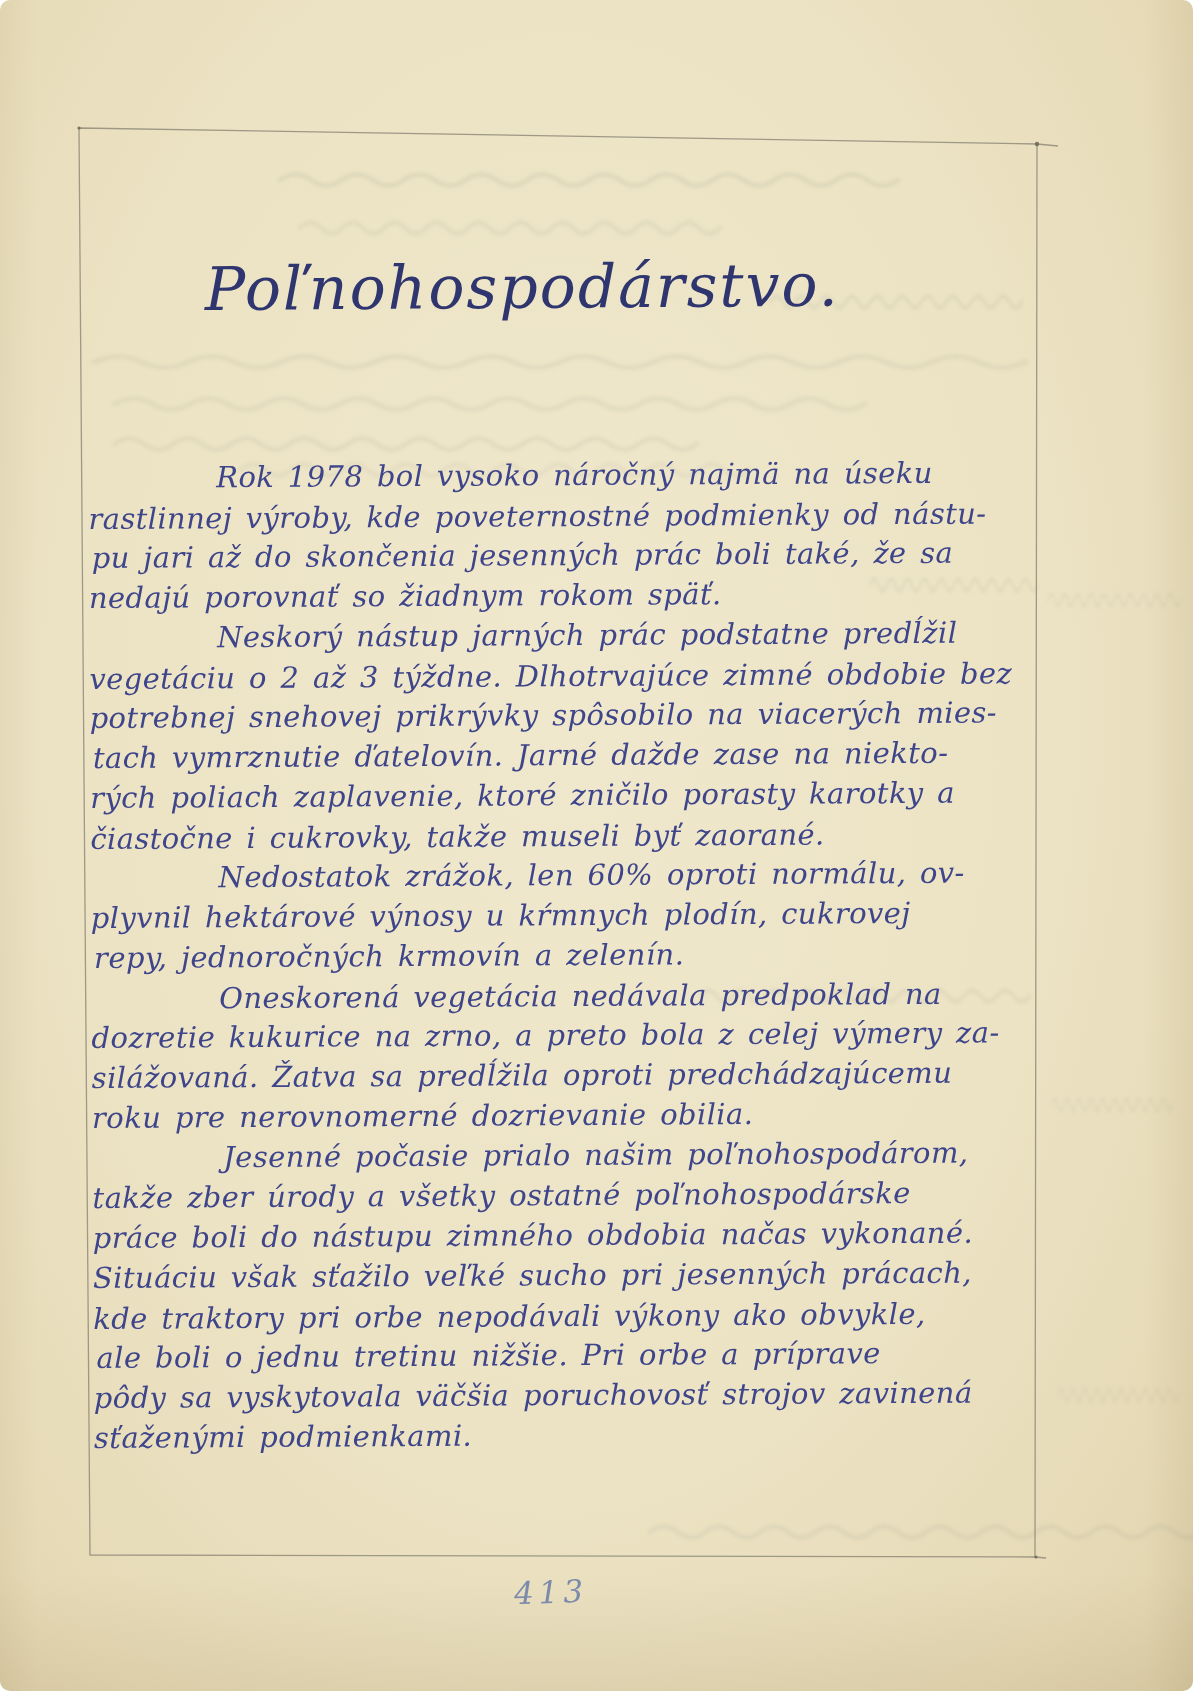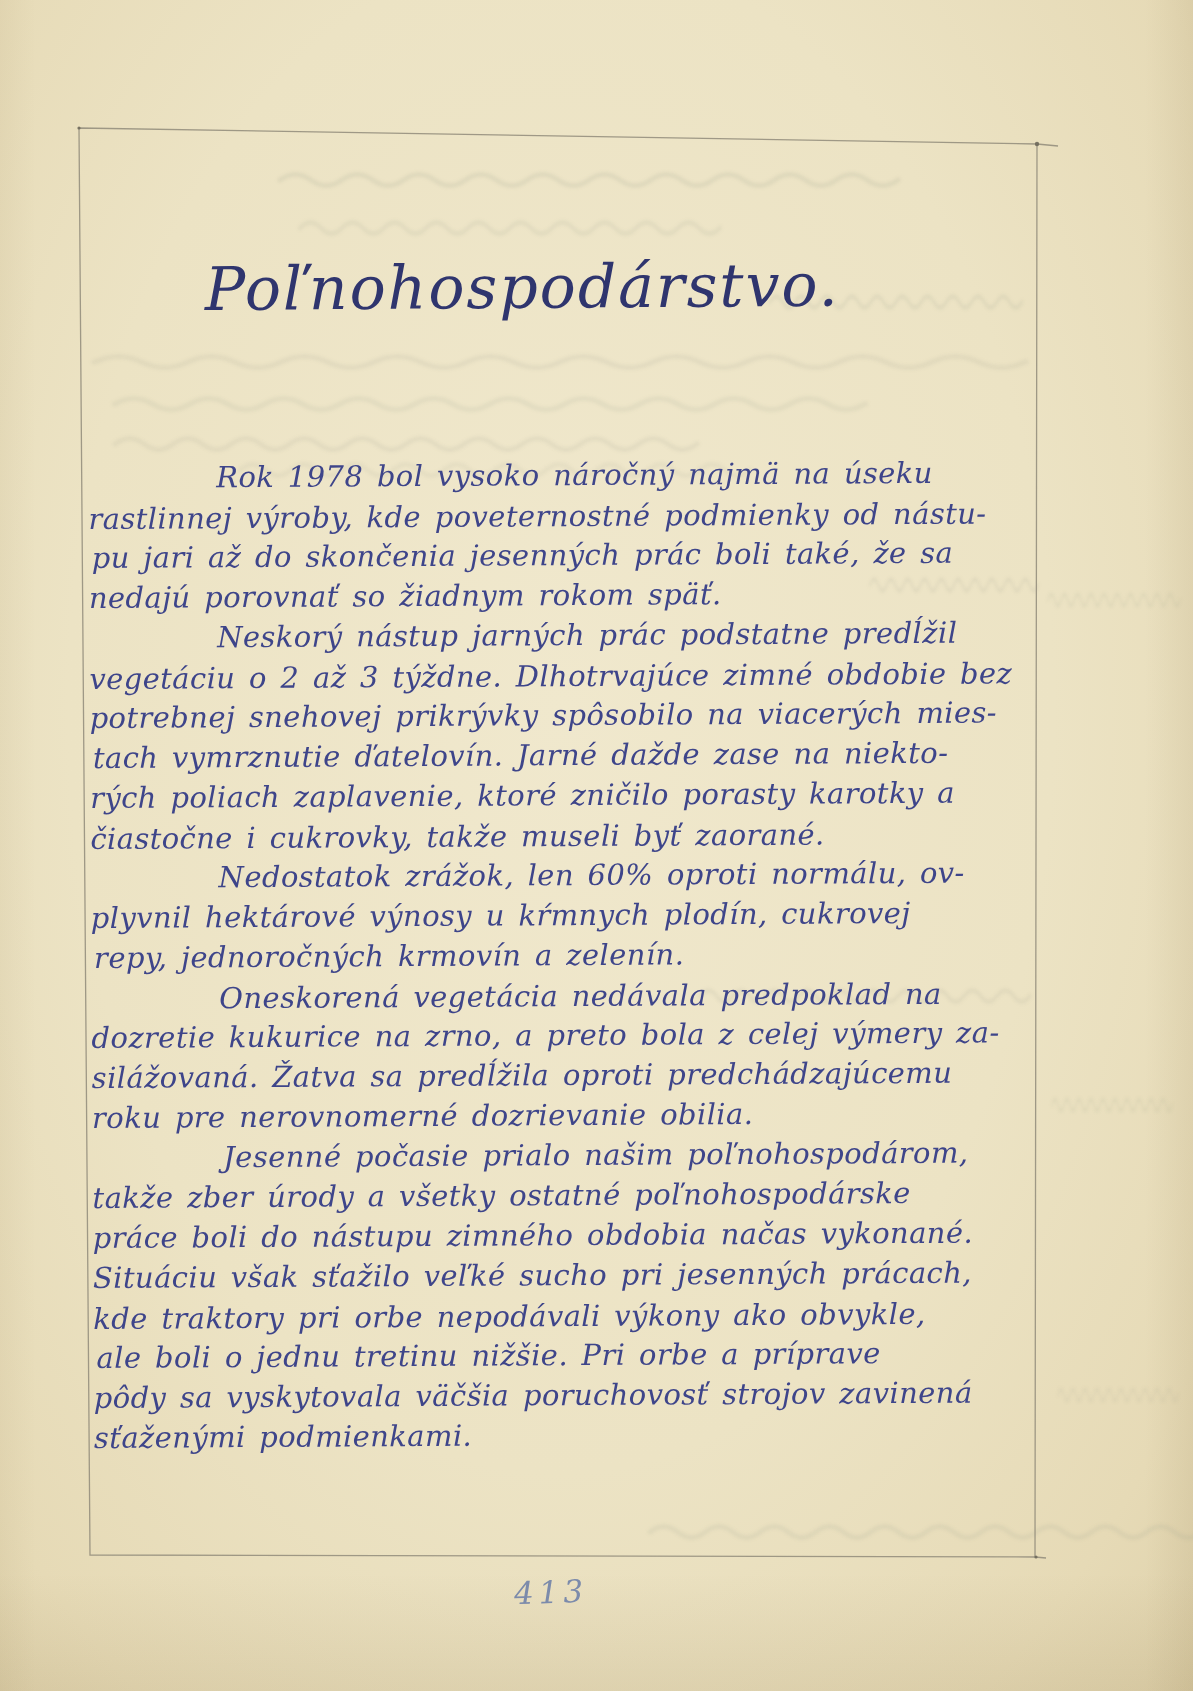--- a/index.html
+++ b/index.html
@@ -8,20 +8,21 @@
     overflow: hidden;
     font-family: "DejaVu Serif", serif;
   }
   .page {
     position: relative;
     width: 1193px; height: 1691px;
     background:
       linear-gradient(to bottom, rgba(0,0,0,0) 93%, rgba(121,96,48,0.10) 100%),
       linear-gradient(to right, rgba(121,96,48,0.06) 0%, rgba(0,0,0,0) 3%, rgba(0,0,0,0) 96%, rgba(121,96,48,0.09) 100%),
       radial-gradient(ellipse at 47% 42%, var(--color-paper_light, #f0e8cd) 0%, var(--color-paper, #ece3c4) 55%, #e6dab6 85%, #dfd2ac 100%);
+    border-radius: 10px;
   }
   
   .bleed { position: absolute; left: 0; top: 0; }
   .bleed path, .bleed use {
     fill: none;
     stroke: var(--color-bleed, #9aa08c);
     stroke-width: 5;
     stroke-linecap: round;
   }
   

